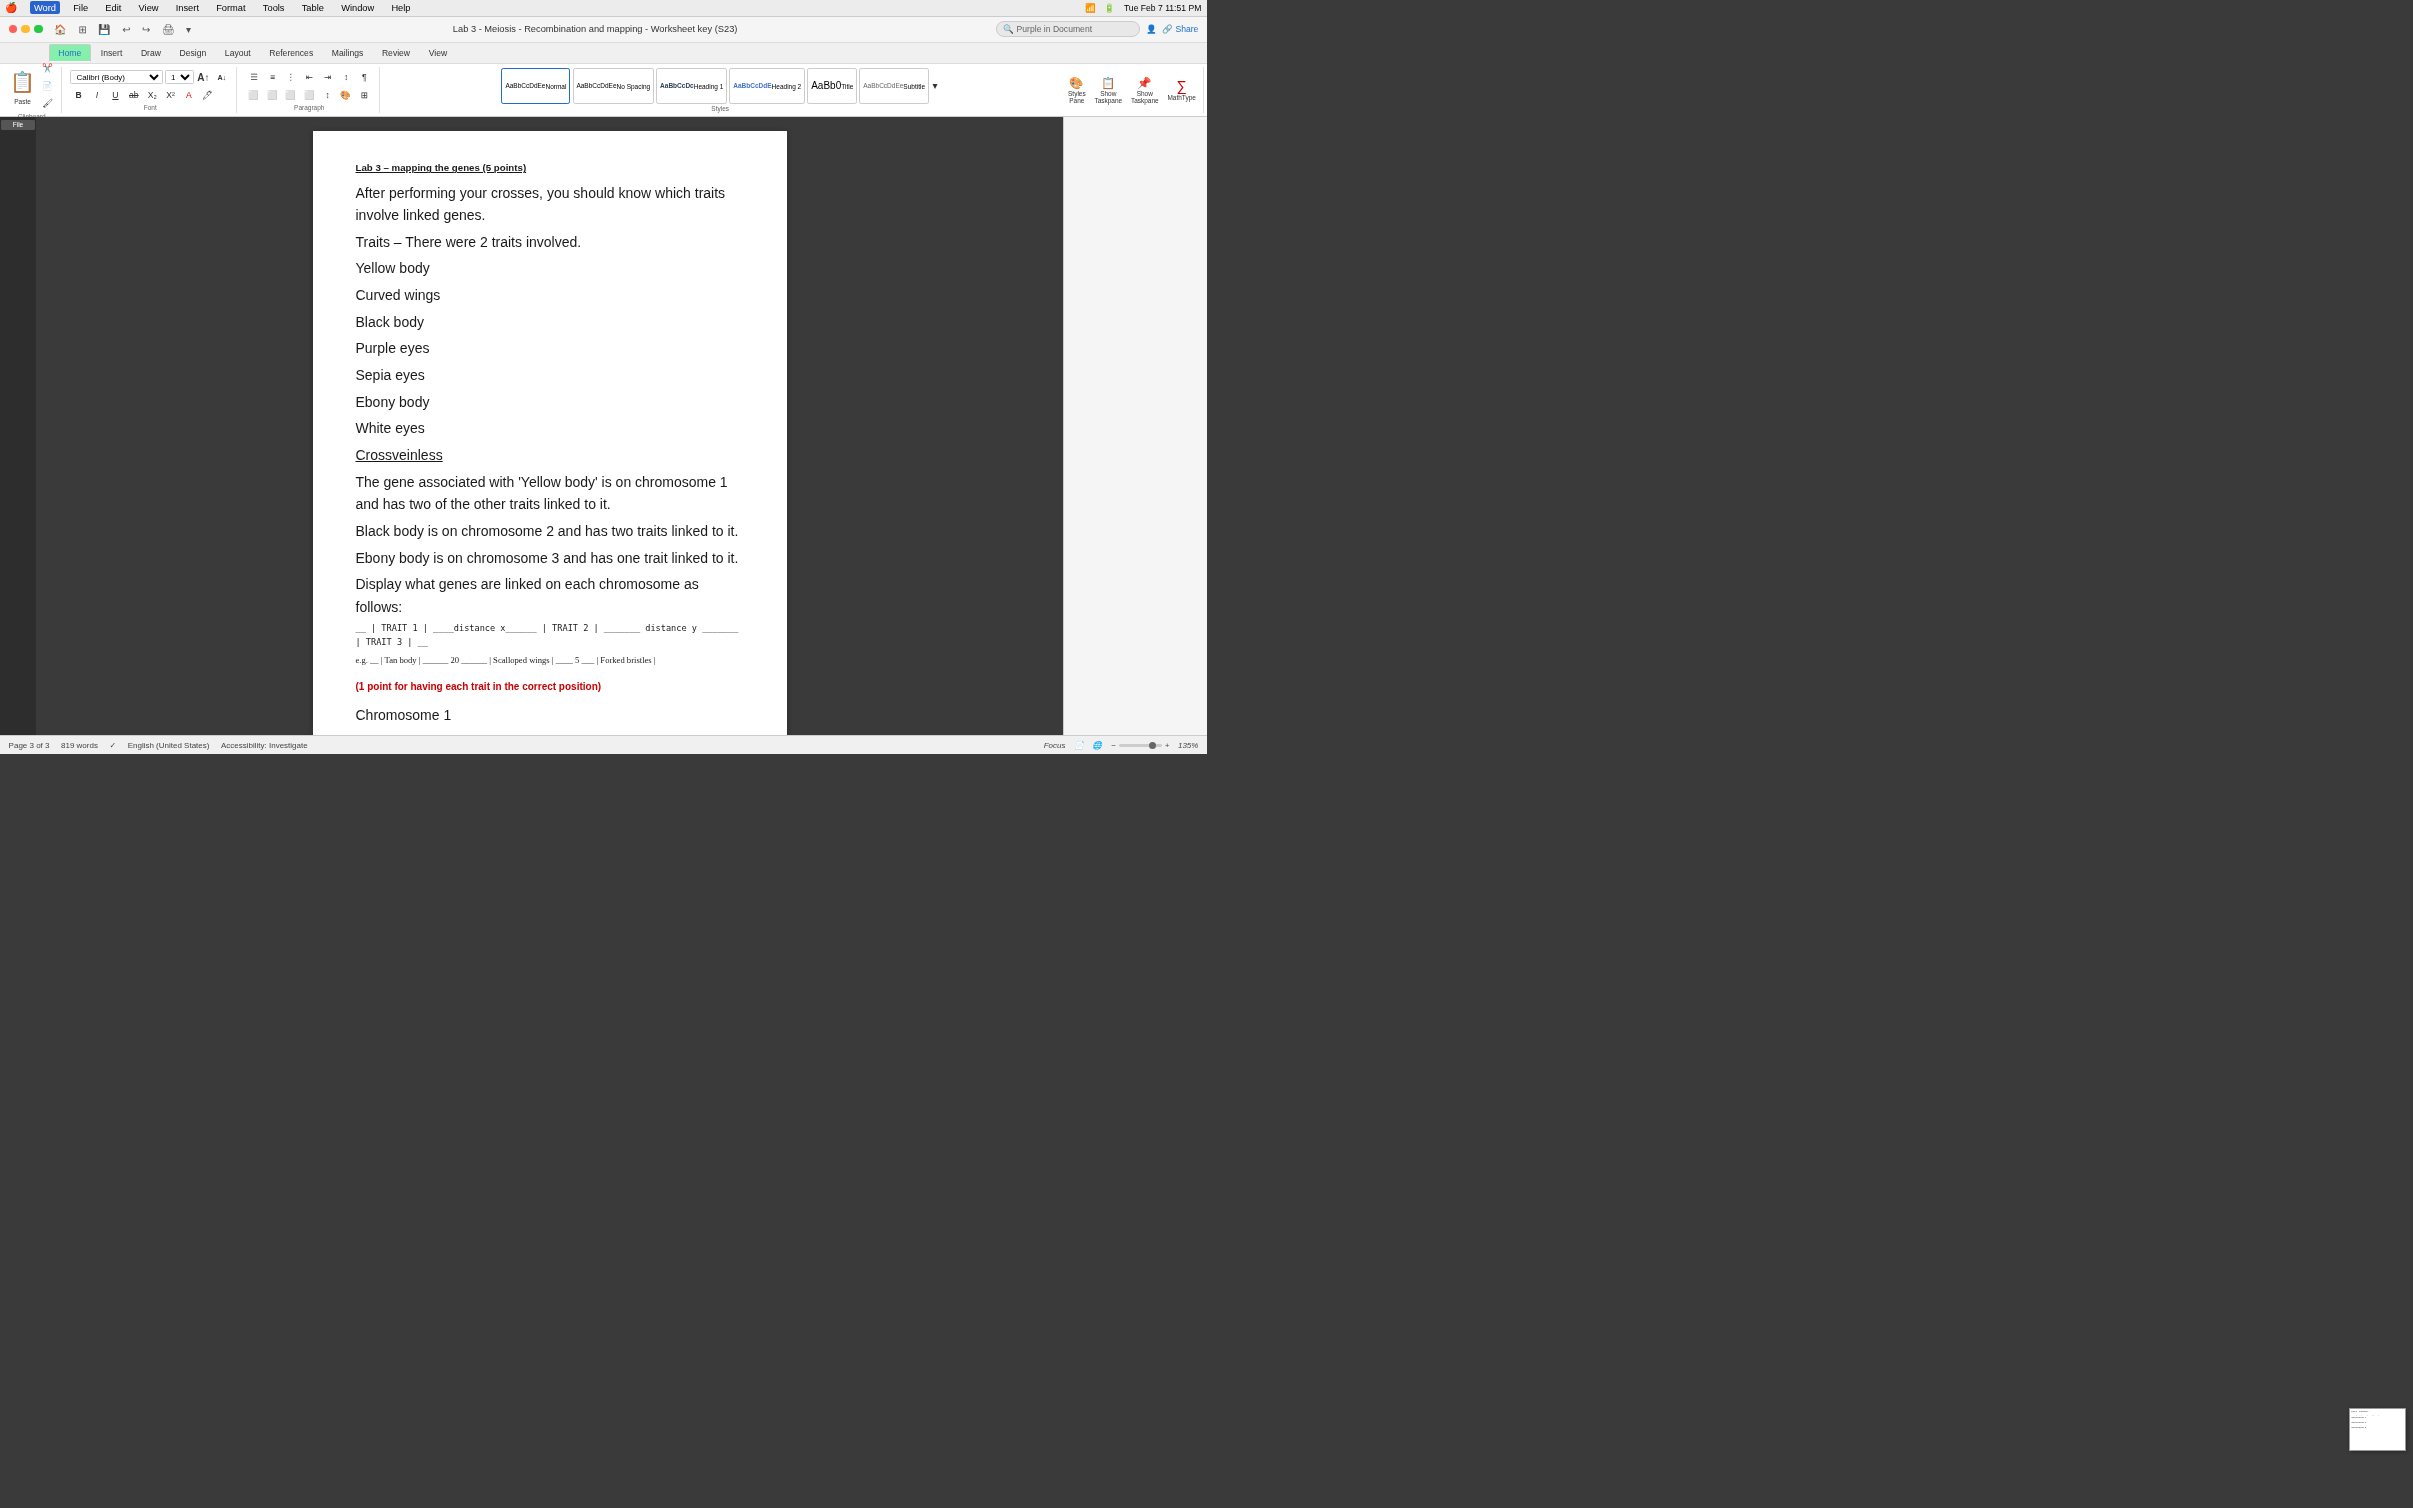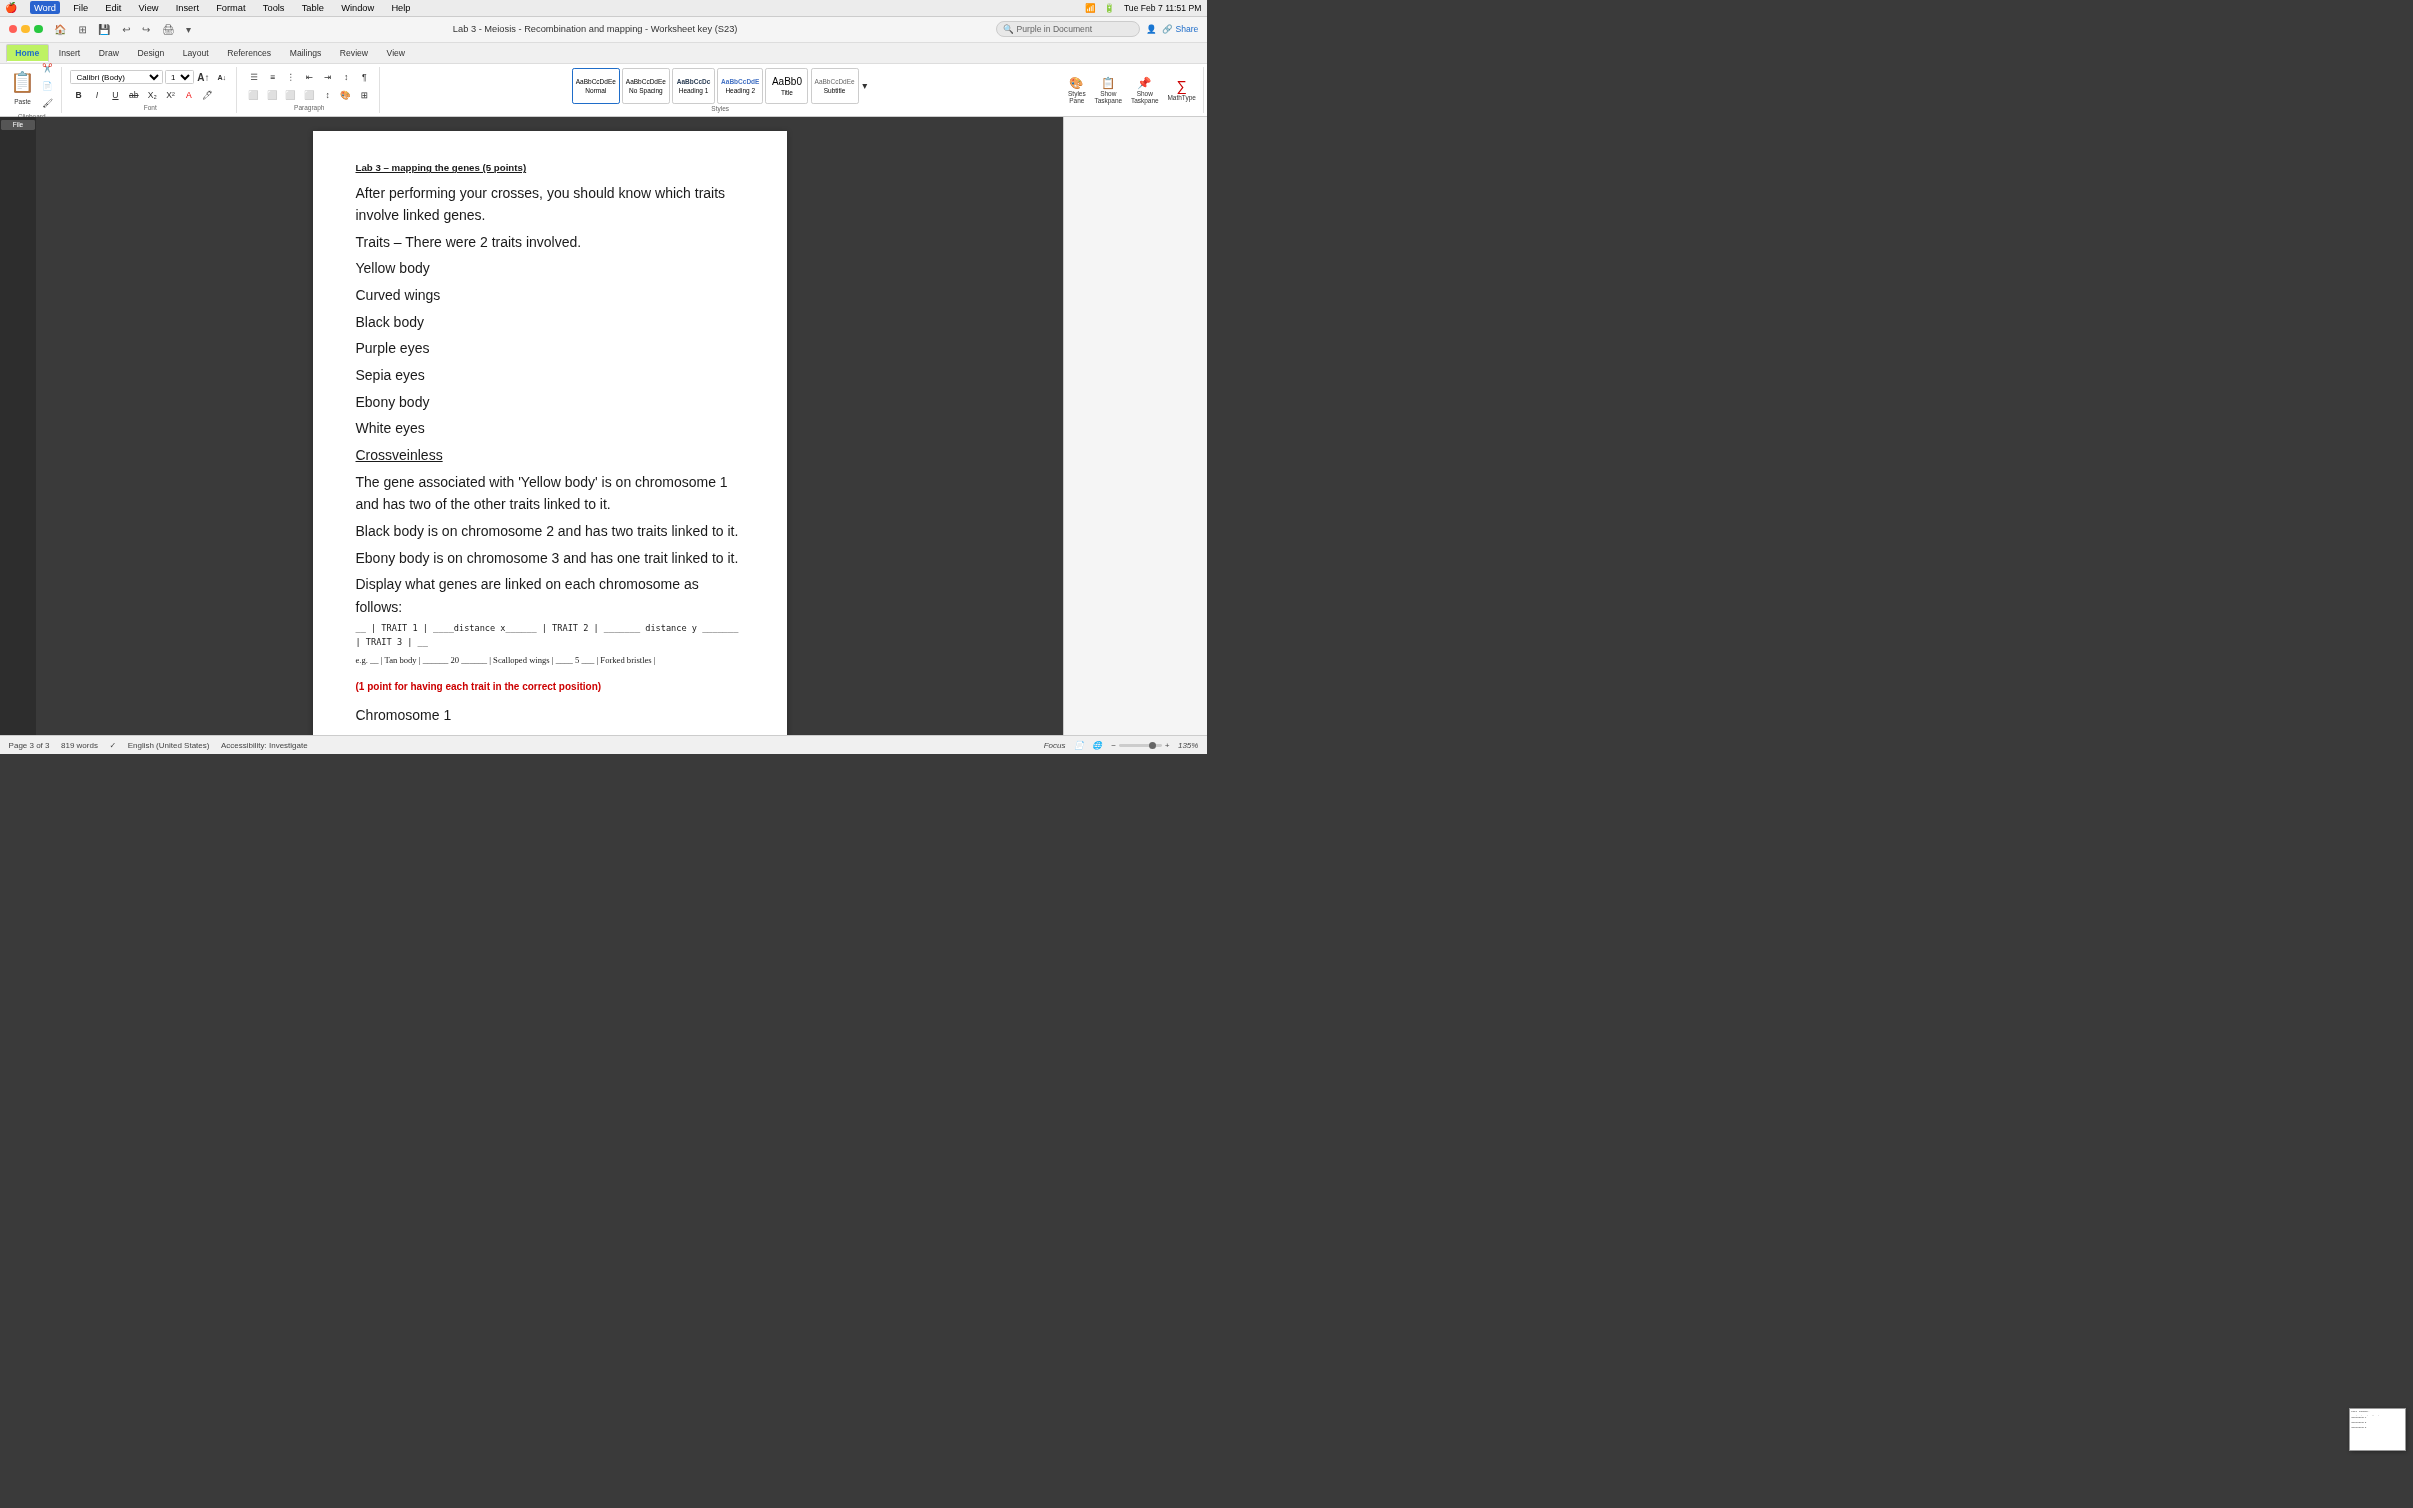--- a/index.html
+++ b/index.html
@@ -67,25 +67,26 @@
       border-bottom: 0.7px solid #ddd;
     }
     .ribbon-tab {
       padding: 2.9px 8.6px;
       font-size: 8.6px;
       cursor: pointer;
       border-radius: 2.2px 2.2px 0 0;
       color: #333;
     }
     .ribbon-tab.active {
-      background: #bef264;
+      background: #86efac;
       border: 0.7px solid #ccc;
       border-bottom: 0.7px solid white;
       color: #1f6dc9;
-      font-weight: 700;
+      font-weight: 400;
+      margin-left: 43px;
     }
 
     #ribbon-content {
       display: flex;
       align-items: center;
       height: 52px;
       padding: 0 2.9px;
       gap: 2.9px;
       background: white;
     }
@@ -146,21 +147,21 @@
       border: 0.7px solid #ccc;
       border-radius: 1.4px;
       padding: 0 1.4px;
       background: white;
       cursor: pointer;
     }
 
     
     .style-btn {
       display: flex;
-      flex-direction: column;
+      flex-direction: row;
       align-items: center;
       cursor: pointer;
       border: 0.7px solid #ccc;
       border-radius: 2.2px;
       padding: 1.4px 2.9px;
       min-width: 43px;
       height: 36px;
       justify-content: center;
       background: white;
       font-size: 7.2px;

